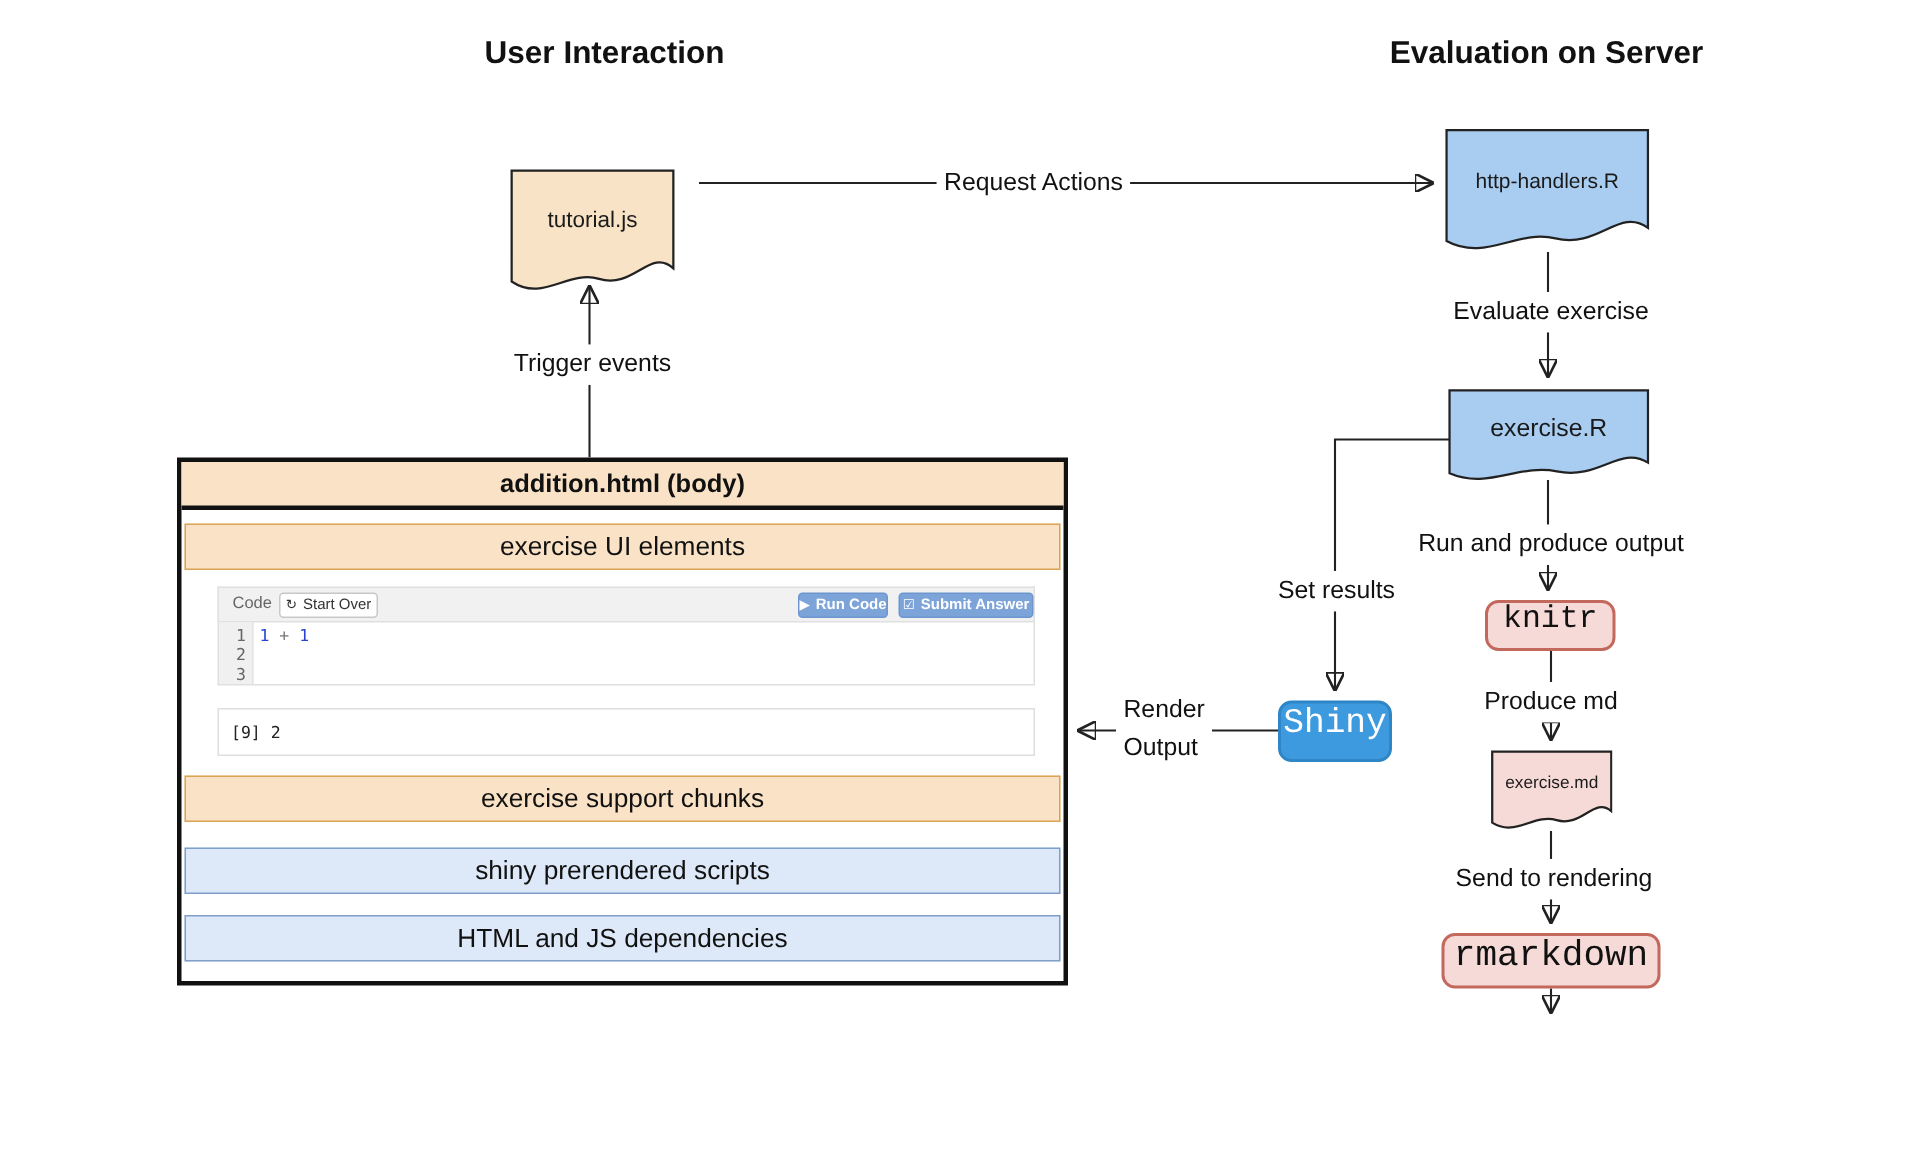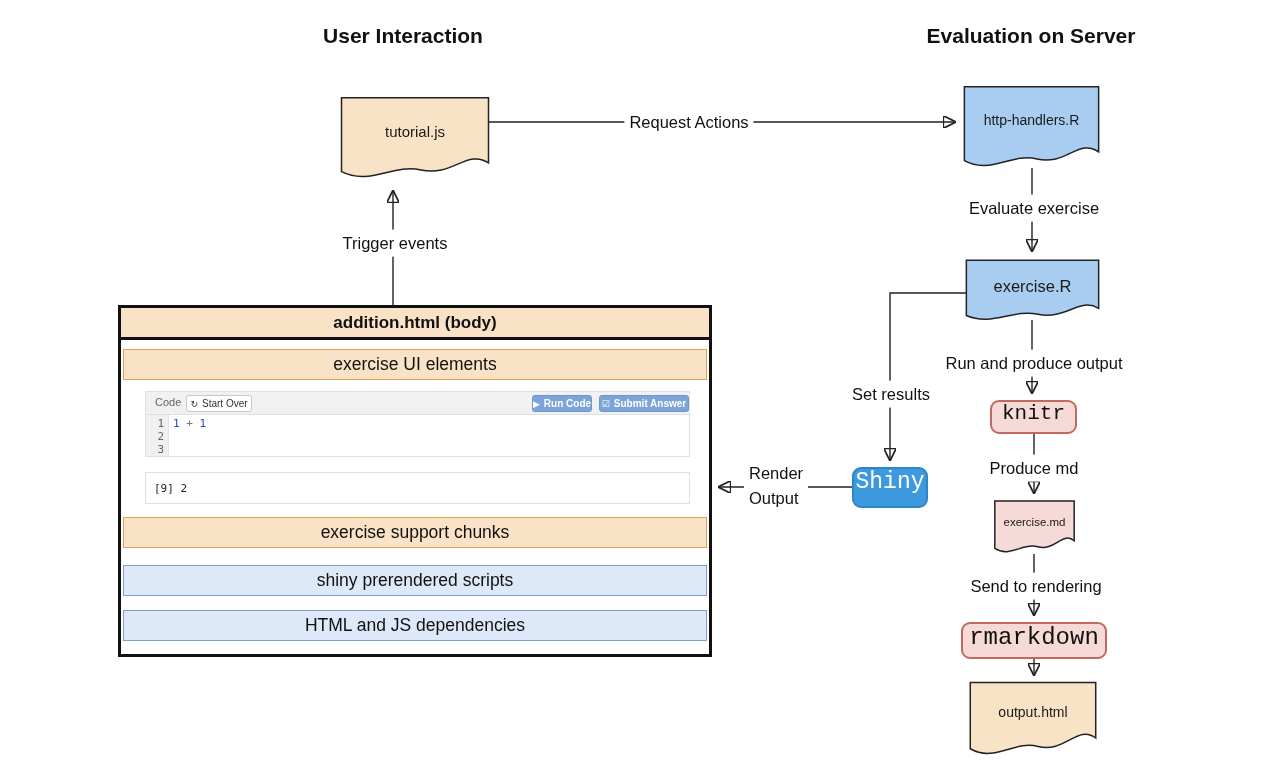--- a/index.html
+++ b/index.html
@@ -114,21 +114,21 @@
     <path d="M1032,168 V250" marker-end="url(#ah)"></path>
     <path d="M1032,320 V392" marker-end="url(#ah)"></path>
     <path d="M1034,434 V492" marker-end="url(#ah)"></path>
     <path d="M1034,554 V614" marker-end="url(#ah)"></path>
     <path d="M1034,659 V674" marker-end="url(#ah)"></path>
     <path d="M966,293 H890 V459" marker-end="url(#ah)"></path>
     <path d="M852,487 H720" marker-end="url(#ah)"></path>
     <path d="M393,305 V192" marker-end="url(#ah)"></path>
   </svg>
 
-  <div class="doc doc-tan" style="left:340px; top:96px; width:150px; height:88px;">
+  <div class="doc doc-tan" style="left:340px; top:112px; width:110px; height:88px;">
     <svg viewBox="0 0 200 100" preserveAspectRatio="none">
       <path d="M2,2 H198 V76 C170,60 150,92 108,84 C70,77 40,102 2,86 Z"></path>
     </svg>
     <div class="doc-label" style="font-size:15px;">tutorial.js</div>
   </div>
 
   <div class="doc doc-blue" style="left:963px; top:85px; width:137px; height:88px;">
     <svg viewBox="0 0 200 100" preserveAspectRatio="none">
       <path d="M2,2 H198 V76 C170,60 150,92 108,84 C70,77 40,102 2,86 Z"></path>
     </svg>
@@ -142,26 +142,20 @@
     <div class="doc-label" style="font-size:16.5px; top:42%;">exercise.R</div>
   </div>
 
   <div class="doc doc-pink" style="left:994px; top:500px; width:81px; height:55px;">
     <svg viewBox="0 0 200 100" preserveAspectRatio="none">
       <path d="M2,2 H198 V74 C170,56 150,94 108,85 C70,77 40,106 2,88 Z"></path>
     </svg>
     <div class="doc-label" style="font-size:11.5px;">exercise.md</div>
   </div>
 
-  <div class="doc doc-tan" style="left:969px; top:681px; width:128px; height:77px;">
-    <svg viewBox="0 0 200 100" preserveAspectRatio="none">
-      <path d="M2,2 H198 V74 C170,56 150,94 108,85 C70,77 40,106 2,88 Z"></path>
-    </svg>
-    <div class="doc-label" style="font-size:14px;">output.html</div>
-  </div>
 
   <div class="pill pill-pink" style="left:990px; top:400px; width:87px; height:34px; font-size:21px;">
     <span>knitr</span>
   </div>
   <div class="pill pill-pink" style="left:961px; top:622px; width:146px; height:37px; font-size:24px;">
     <span>rmarkdown</span>
   </div>
   <div class="pill pill-shiny" style="left:852px; top:467px; width:76px; height:41px; font-size:23px;">
     <span>Shiny</span>
   </div>

